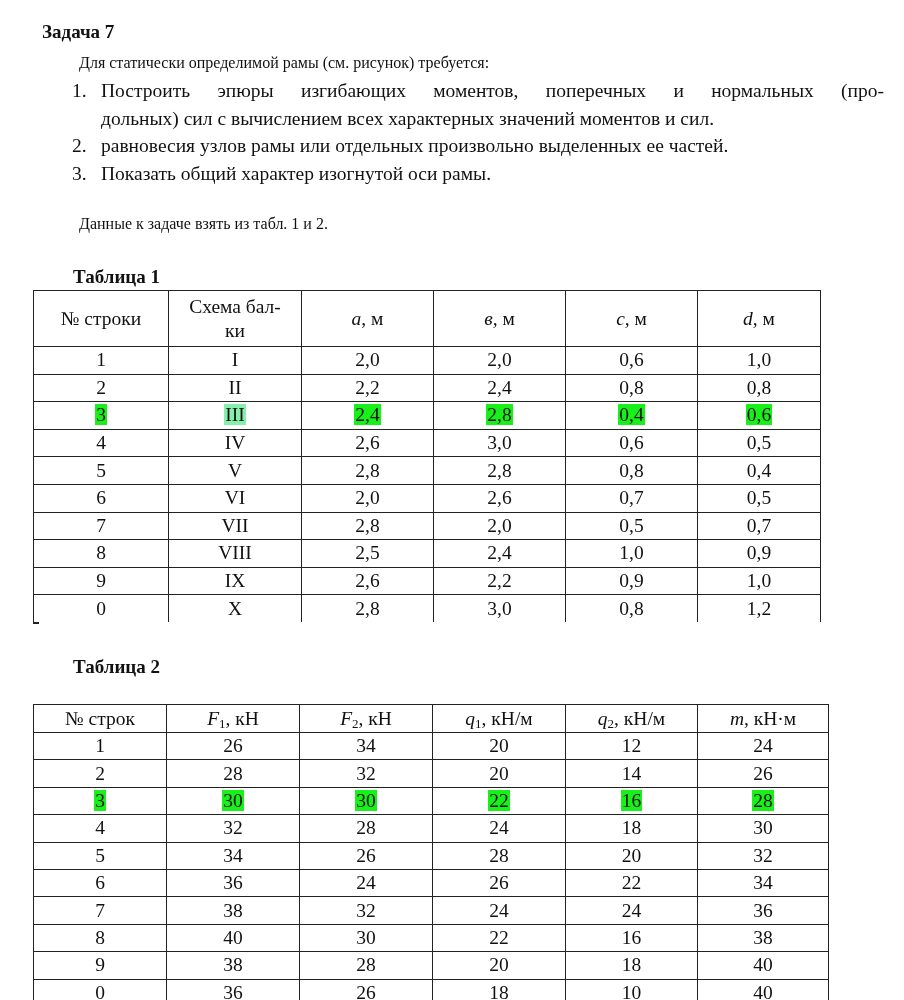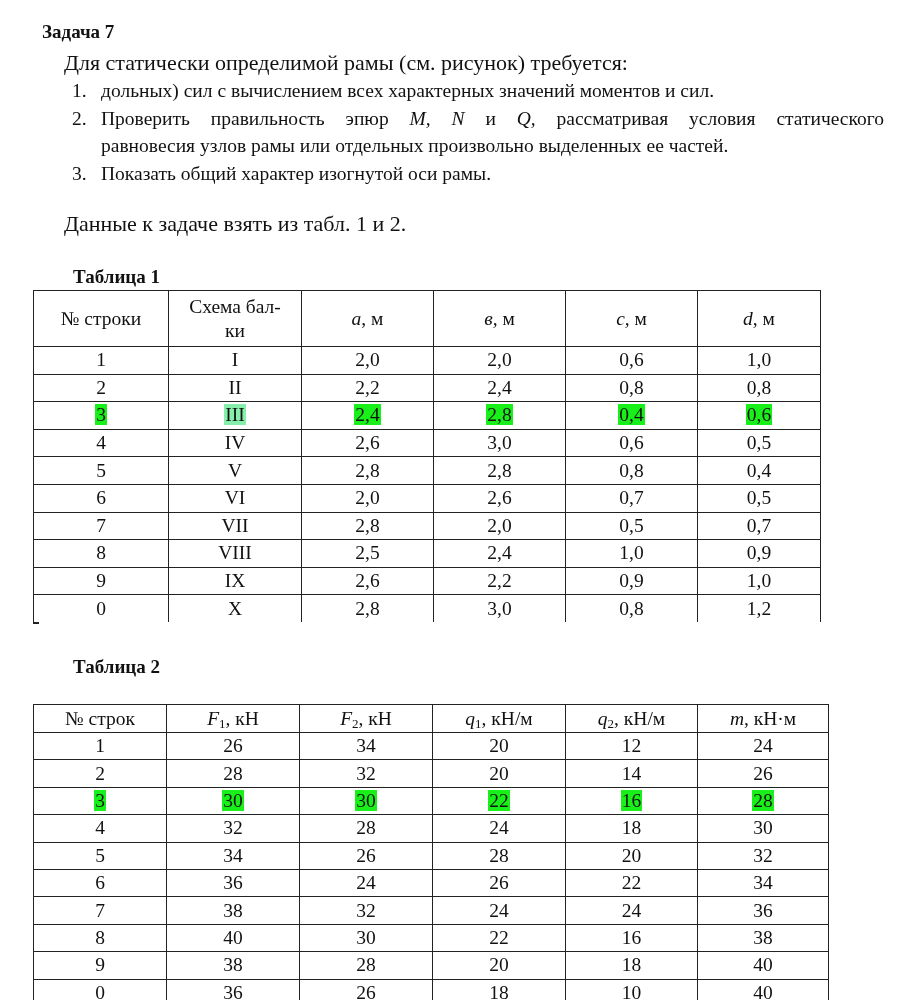--- a/index.html
+++ b/index.html
@@ -6,22 +6,22 @@
   body {
     width: 904px; height: 1000px; position: relative; overflow: hidden;
     font-family: "Liberation Serif", "DejaVu Serif", serif;
     color: #111111;
   }
   .heading {
     position: absolute; left: 42px; top: 19px;
     font-size: 19px; font-weight: bold; line-height: 26px;
   }
   .para {
-    position: absolute; left: 64px; width: 810px;
-    font-size: 22px; line-height: 26px; white-space: nowrap;
+    position: absolute; left: 79px; width: 810px;
+    font-size: 16px; line-height: 26px; white-space: nowrap;
   }
   .list {
     position: absolute; left: 72px; top: 77px; width: 812px;
     margin: 0; padding: 0; list-style: none;
     font-size: 19.5px; line-height: 27.5px;
   }
   .list li { position: relative; padding-left: 29px; }
   .list .num { position: absolute; left: 0; top: 0; }
   .list .txt { display: block; text-align: justify; }
   .list .just { text-align-last: justify; display: block; }
@@ -56,25 +56,25 @@
 </head>
 <body>
 
 <div class="heading">Задача 7</div>
 
 <div class="para" style="top:50px;">Для статически определимой рамы (см. рисунок) требуется:</div>
 
 <ol class="list">
   <li>
     <span class="num">1.</span>
+    <span class="just">Построить эпюры изгибающих моментов, поперечных и нормальных (про-</span>
     <span class="txt">дольных) сил с вычислением всех характерных значений моментов и сил.</span>
   </li>
   <li>
     <span class="num">2.</span>
-    <span class="just"><span>Проверить правильность эпюр </span><span class="it">M, N</span><span> и </span><span class="it">Q,</span><span> рассматривая условия статического</span></span>
     <span class="txt">равновесия узлов рамы или отдельных произвольно выделенных ее частей.</span>
   </li>
   <li>
     <span class="num">3.</span>
     <span class="txt">Показать общий характер изогнутой оси рамы.</span>
   </li>
 </ol>
 
 <div class="para" style="top:211px;">Данные к задаче взять из табл. 1 и 2.</div>
 

